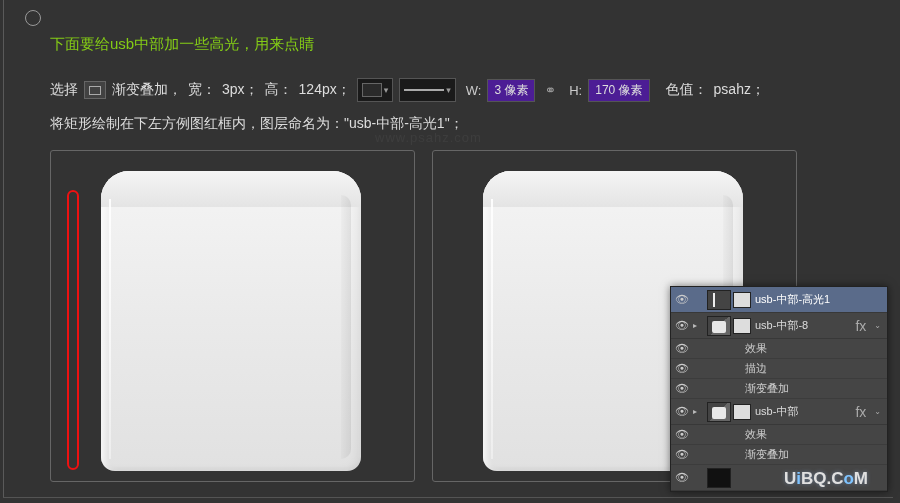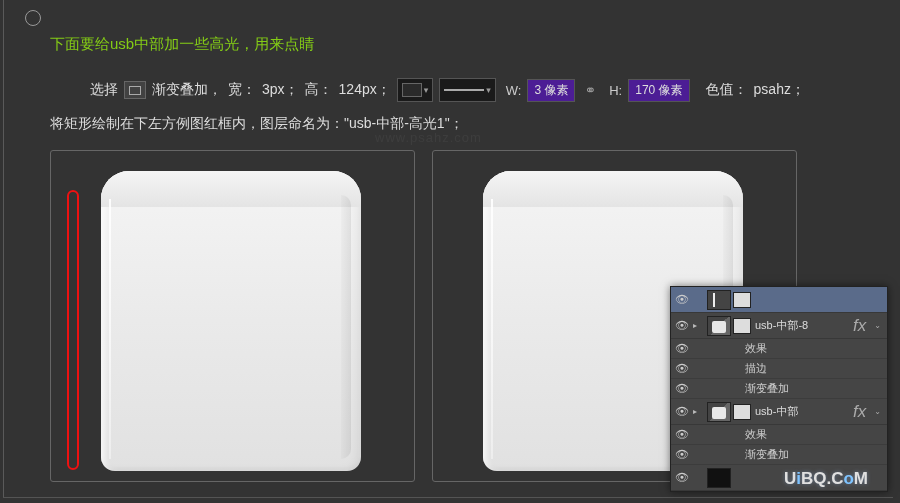--- a/index.html
+++ b/index.html
@@ -12,21 +12,21 @@
     overflow: hidden;
     position: relative;
   }
   .edge { position: absolute; left: 3px; top: 0; width: 1px; height: 498px; background: #5a5a5a; }
   .edge-bot { position: absolute; left: 3px; bottom: 5px; height: 1px; width: 890px; background: #545454; }
   .circle {
     position: absolute; left: 25px; top: 10px; width: 16px; height: 16px;
     border: 1px solid #999; border-radius: 50%;
   }
   .title { position: absolute; left: 50px; top: 35px; font-size: 15px; color: #84cc16; }
-  .row2 { position: absolute; left: 50px; top: 78px; display: flex; align-items: center; gap: 6px; margin-left: 40px; }
+  .row2 { position: absolute; left: 50px; top: 78px; display: flex; align-items: center; gap: 6px; }
   .row2 span.lbl { color: #ddd; }
   .tool-icon {
     width: 22px; height: 18px; border: 1px solid #666; background: #424242;
     display: inline-flex; align-items: center; justify-content: center;
   }
   .tool-icon .rect-shape { width: 12px; height: 9px; border: 1px solid #aaa; }
   .opt-box {
     height: 24px; background: #1a1a1a; border: 1px solid #555;
     display: inline-flex; align-items: center; padding: 0 4px; gap: 2px;
     font-size: 12px; color: #ccc;
@@ -99,21 +99,21 @@
   .thumb.mid1::after {
     content: ""; position: absolute; left: 4px; top: 4px; width: 14px; height: 12px;
     background: #e8e8e8; border-radius: 2px;
   }
   .thumb.blank { background: #111; }
   .mask-thumb {
     width: 18px; height: 16px; background: #ddd; border: 1px solid #222;
     flex-shrink: 0; margin-left: -2px;
   }
   .layer-name { flex: 1; white-space: nowrap; overflow: hidden; }
-  .fx { color: #aaa; font-style: italic; padding-right: 4px; font-size: 17px; }
+  .fx { color: #aaa; padding-right: 4px; font-size: 14px; }
   .fx-chev { font-size: 8px; color: #aaa; padding-right: 6px; }
   .sub-row {
     display: flex; align-items: center; height: 20px;
     border-bottom: 1px solid #3c3c3c; padding-left: 4px; gap: 6px;
     color: #ccc; font-size: 11px;
   }
   .sub-row .pad { width: 44px; }
   .watermark {
     position: absolute; left: 375px; top: 130px; color: rgba(255,255,255,.05);
     font-size: 13px; letter-spacing: 1px; pointer-events: none;
@@ -184,20 +184,21 @@
     <div class="usb-side-r"></div>
   </div>
 </div>
 
 <div class="layers">
   <div class="layer-row sel">
     <span class="eye">👁</span>
     <span class="expand"></span>
     <span class="thumb gaoguang"></span>
     <span class="mask-thumb"></span>
+    <span class="layer-name">usb-中部-高光1</span>
   </div>
 
   <div class="layer-row">
     <span class="eye">👁</span>
     <span class="expand">▸</span>
     <span class="thumb mid1"></span>
     <span class="mask-thumb"></span>
     <span class="layer-name">usb-中部-8</span>
     <span class="fx">fx</span>
     <span class="fx-chev">⌄</span>

